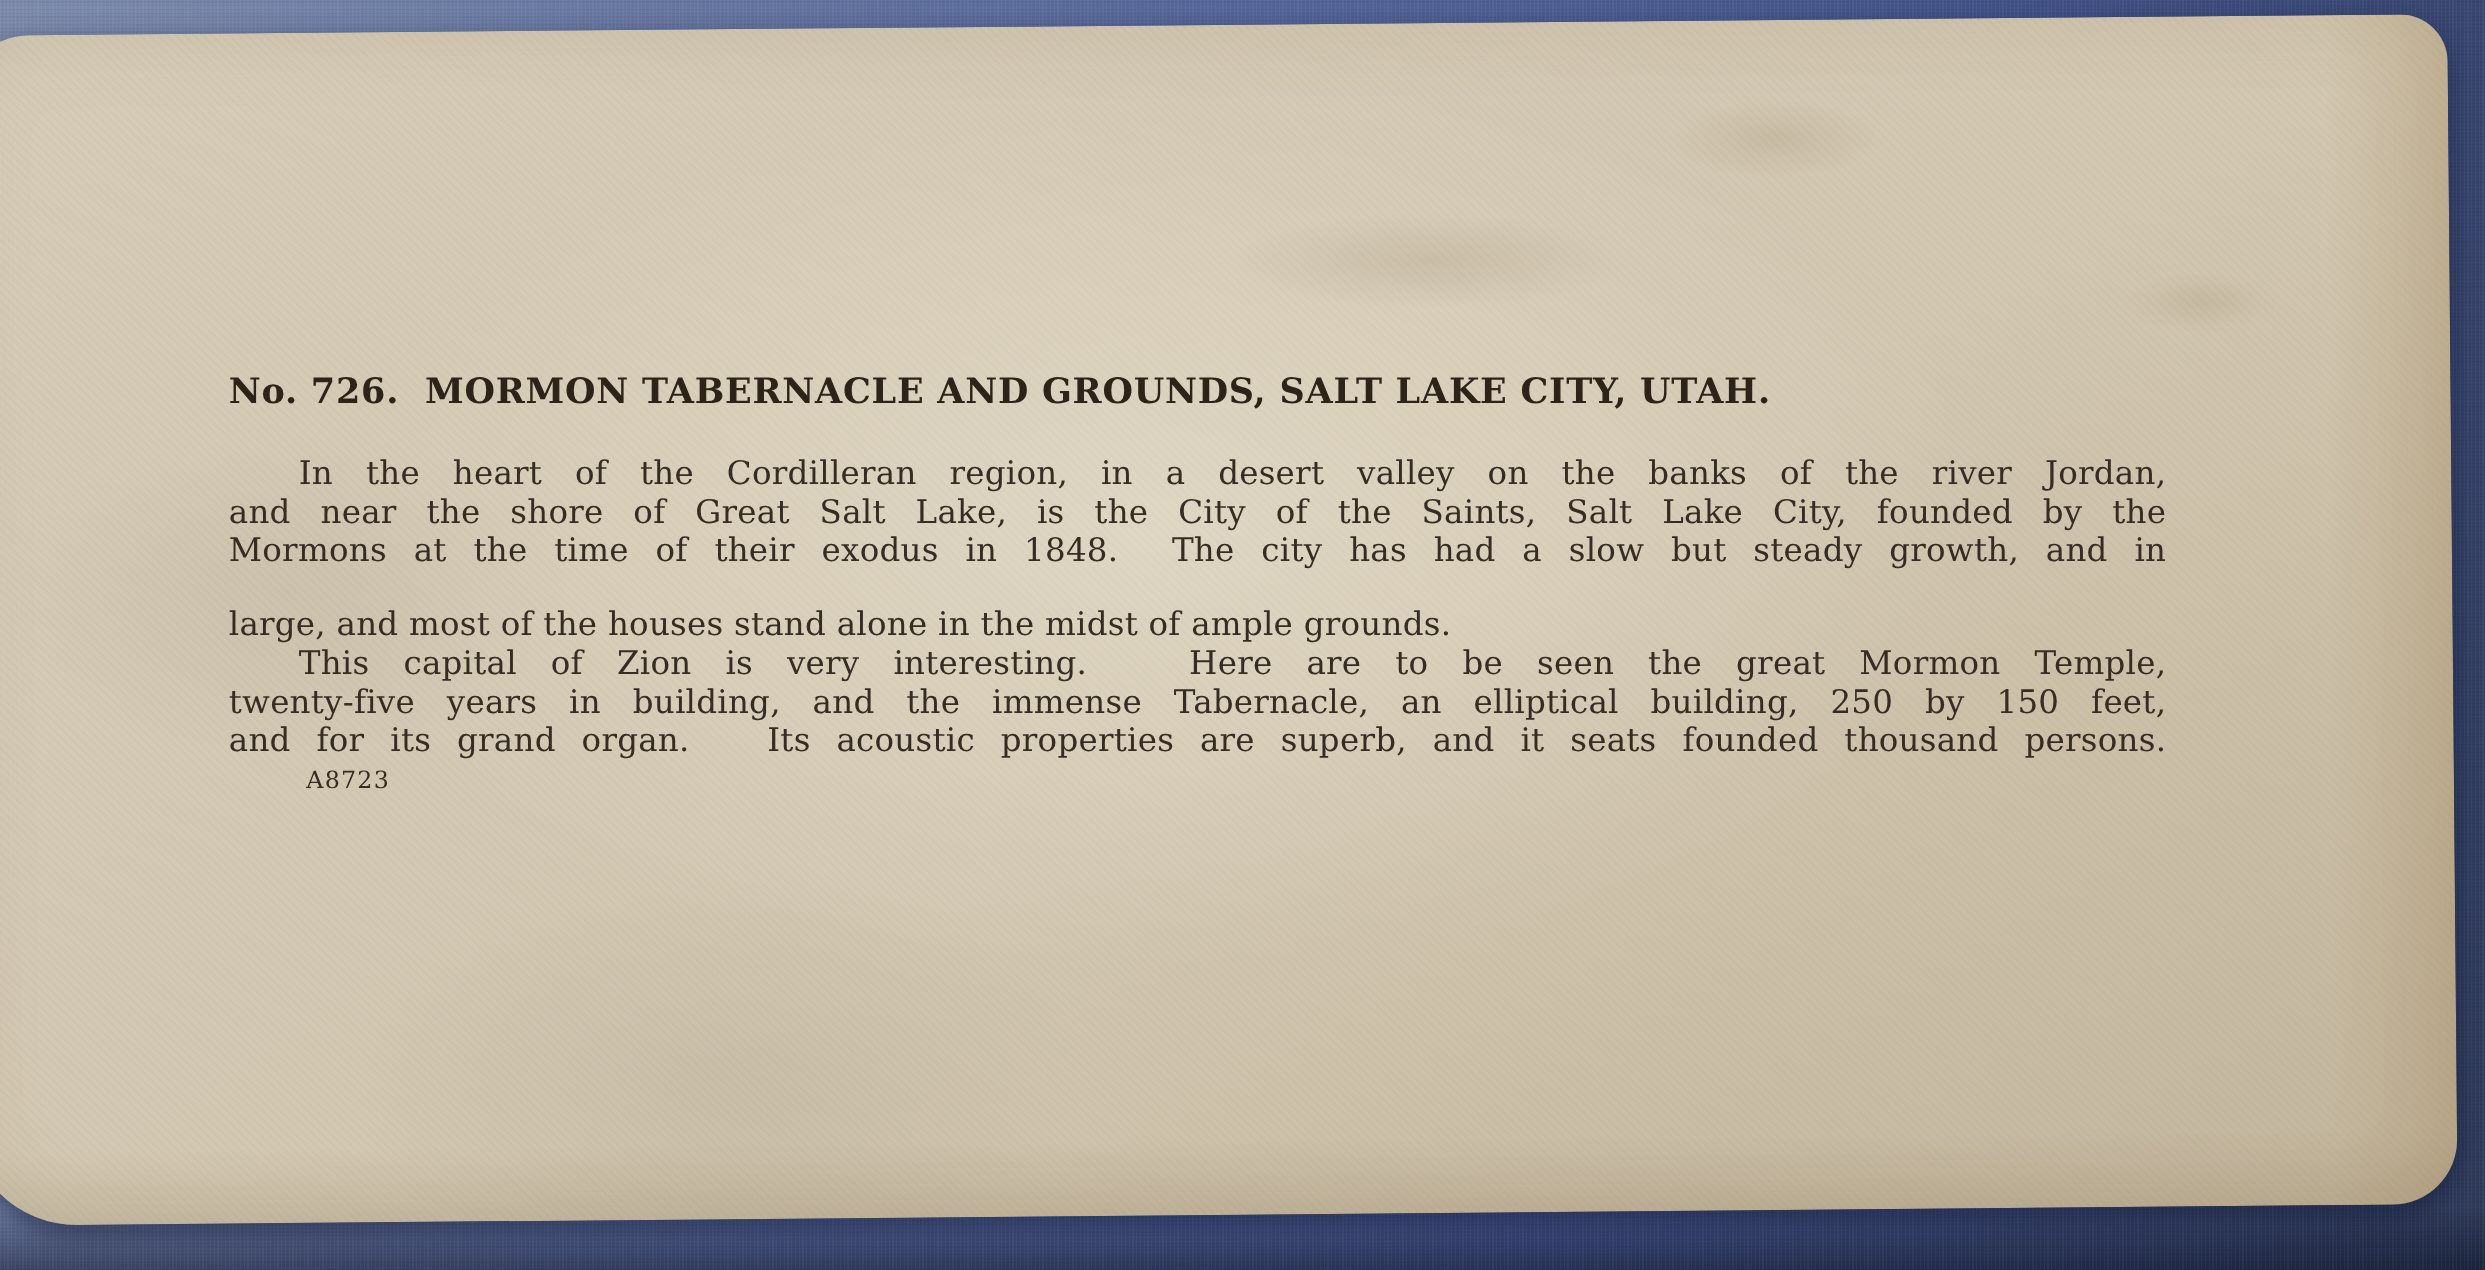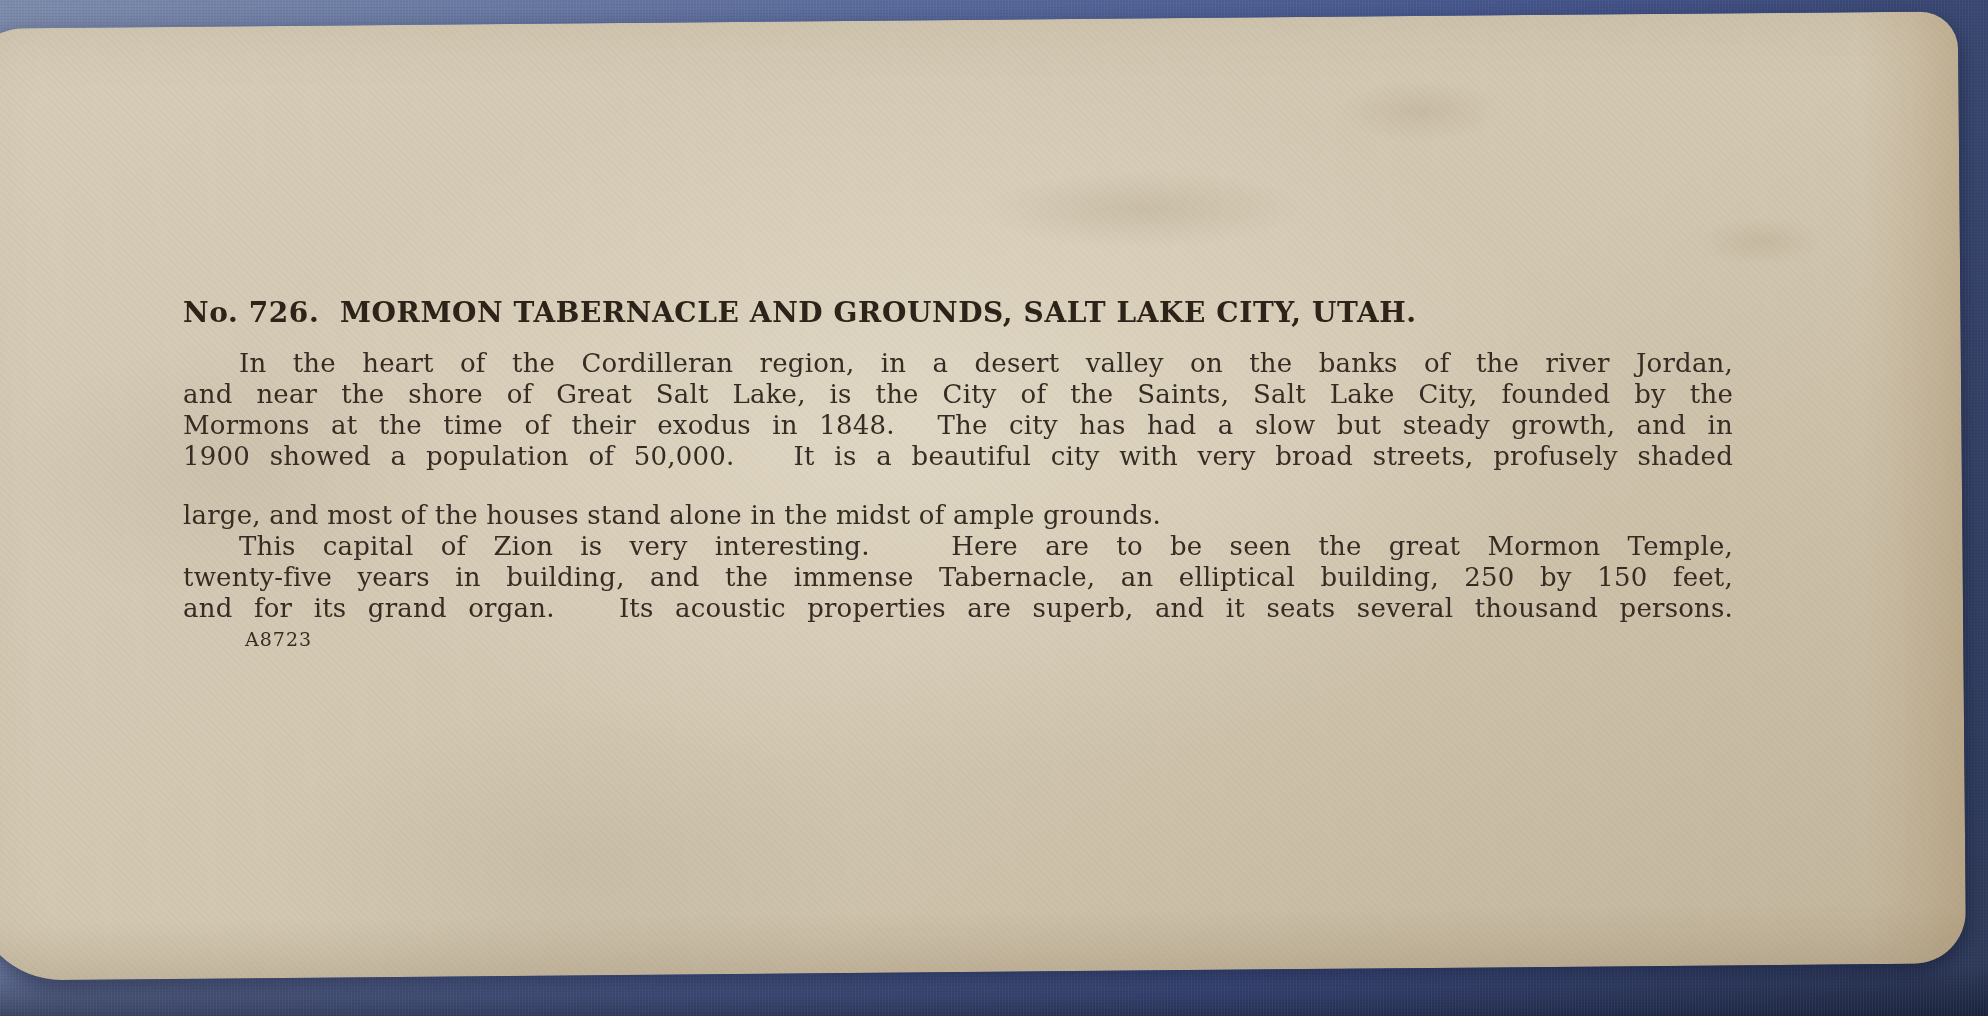--- a/index.html
+++ b/index.html
@@ -56,21 +56,21 @@
     position: absolute;
     top: 296px; left: 0; width: 100%;
     font-size: 28px; font-weight: bold;
     letter-spacing: 0.6px;
     text-align: left;
     white-space: pre-wrap;
     color: #2e2319;
   }
   .body-lines {
     position: absolute;
-    top: 348px; left: 0; width: 100%;
+    top: 364px; left: 0; width: 100%;
   }
   .line {
     height: 31px; line-height: 31px;
     font-size: 26px;
     white-space: pre-wrap;
     text-align: justify;
     text-align-last: justify;
     overflow: hidden;
     letter-spacing: 0.2px;
   }
@@ -92,23 +92,22 @@
 <div class="card"></div>
 
 <div class="text-block">
 
   <div class="card-title">No. 726.  MORMON TABERNACLE AND GROUNDS, SALT LAKE CITY, UTAH.</div>
 
   <div class="body-lines">
     <div class="line indent">In the heart of the Cordilleran region, in a desert valley on the banks of the river Jordan,</div>
     <div class="line">and near the shore of Great Salt Lake, is the City of the Saints, Salt Lake City, founded by the</div>
     <div class="line">Mormons at the time of their exodus in 1848.  The city has had a slow but steady growth, and in</div>
-    <div class="line">1900 showed a population of 50,000.   It is a beautiful city with very broad streets, profusely shaded</div>
     <div class="line para-end">large, and most of the houses stand alone in the midst of ample grounds.</div>
 
     <div class="line indent">This capital of Zion is very interesting.   Here are to be seen the great Mormon Temple,</div>
     <div class="line">twenty-five years in building, and the immense Tabernacle, an elliptical building, 250 by 150 feet,</div>
-    <div class="line">and for its grand organ.   Its acoustic properties are superb, and it seats several thousand persons.</div>
+    <div class="line">and for its grand organ.   Its acoustic properties are superb, and it seats founded thousand persons.</div>
 
     <div class="catalog">A8723</div>
   </div>
 
 </div>
 
 </body></html>

